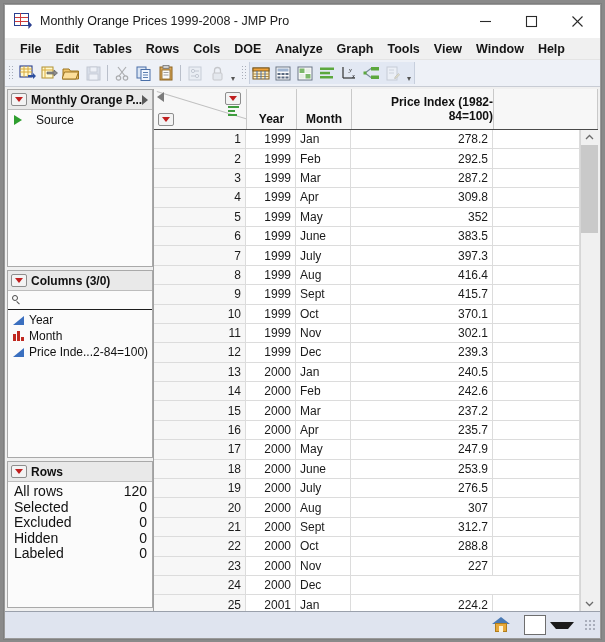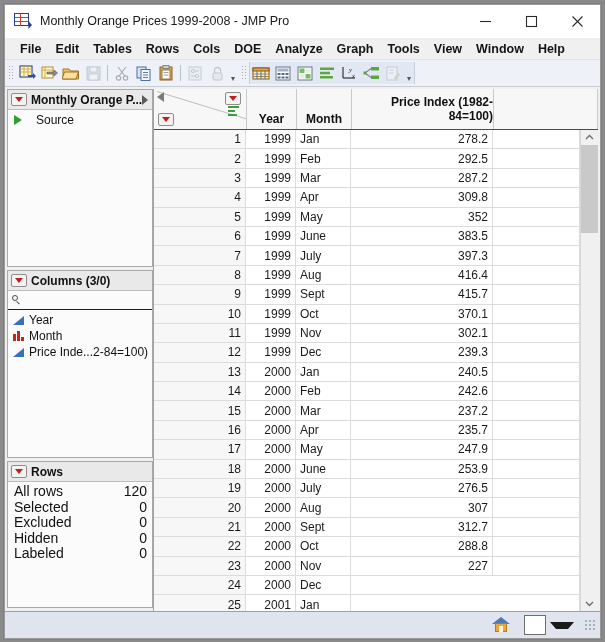--- a/index.html
+++ b/index.html
@@ -737,20 +737,21 @@
             <div class="row">
               <div class="c c-num">24</div>
               <div class="c c-year">2000</div>
               <div class="c c-month">Dec</div>
               <div class="c c-blank"></div>
             </div>
             <div class="row">
               <div class="c c-num">25</div>
               <div class="c c-year">2001</div>
               <div class="c c-month">Jan</div>
+              <div class="c c-price">224.2</div>
               <div class="c c-blank"></div>
             </div>
           </div>
         <div class="vscroll">
           <div class="vs-btn">
             <svg width="9" height="7" viewBox="0 0 9 7">
                 <path d="M1 5 L4.5 1.5 L8 5" fill="none" stroke="#6b6b6b" stroke-width="1.3"></path>
               </svg>
           </div>
           <div class="vs-track">

